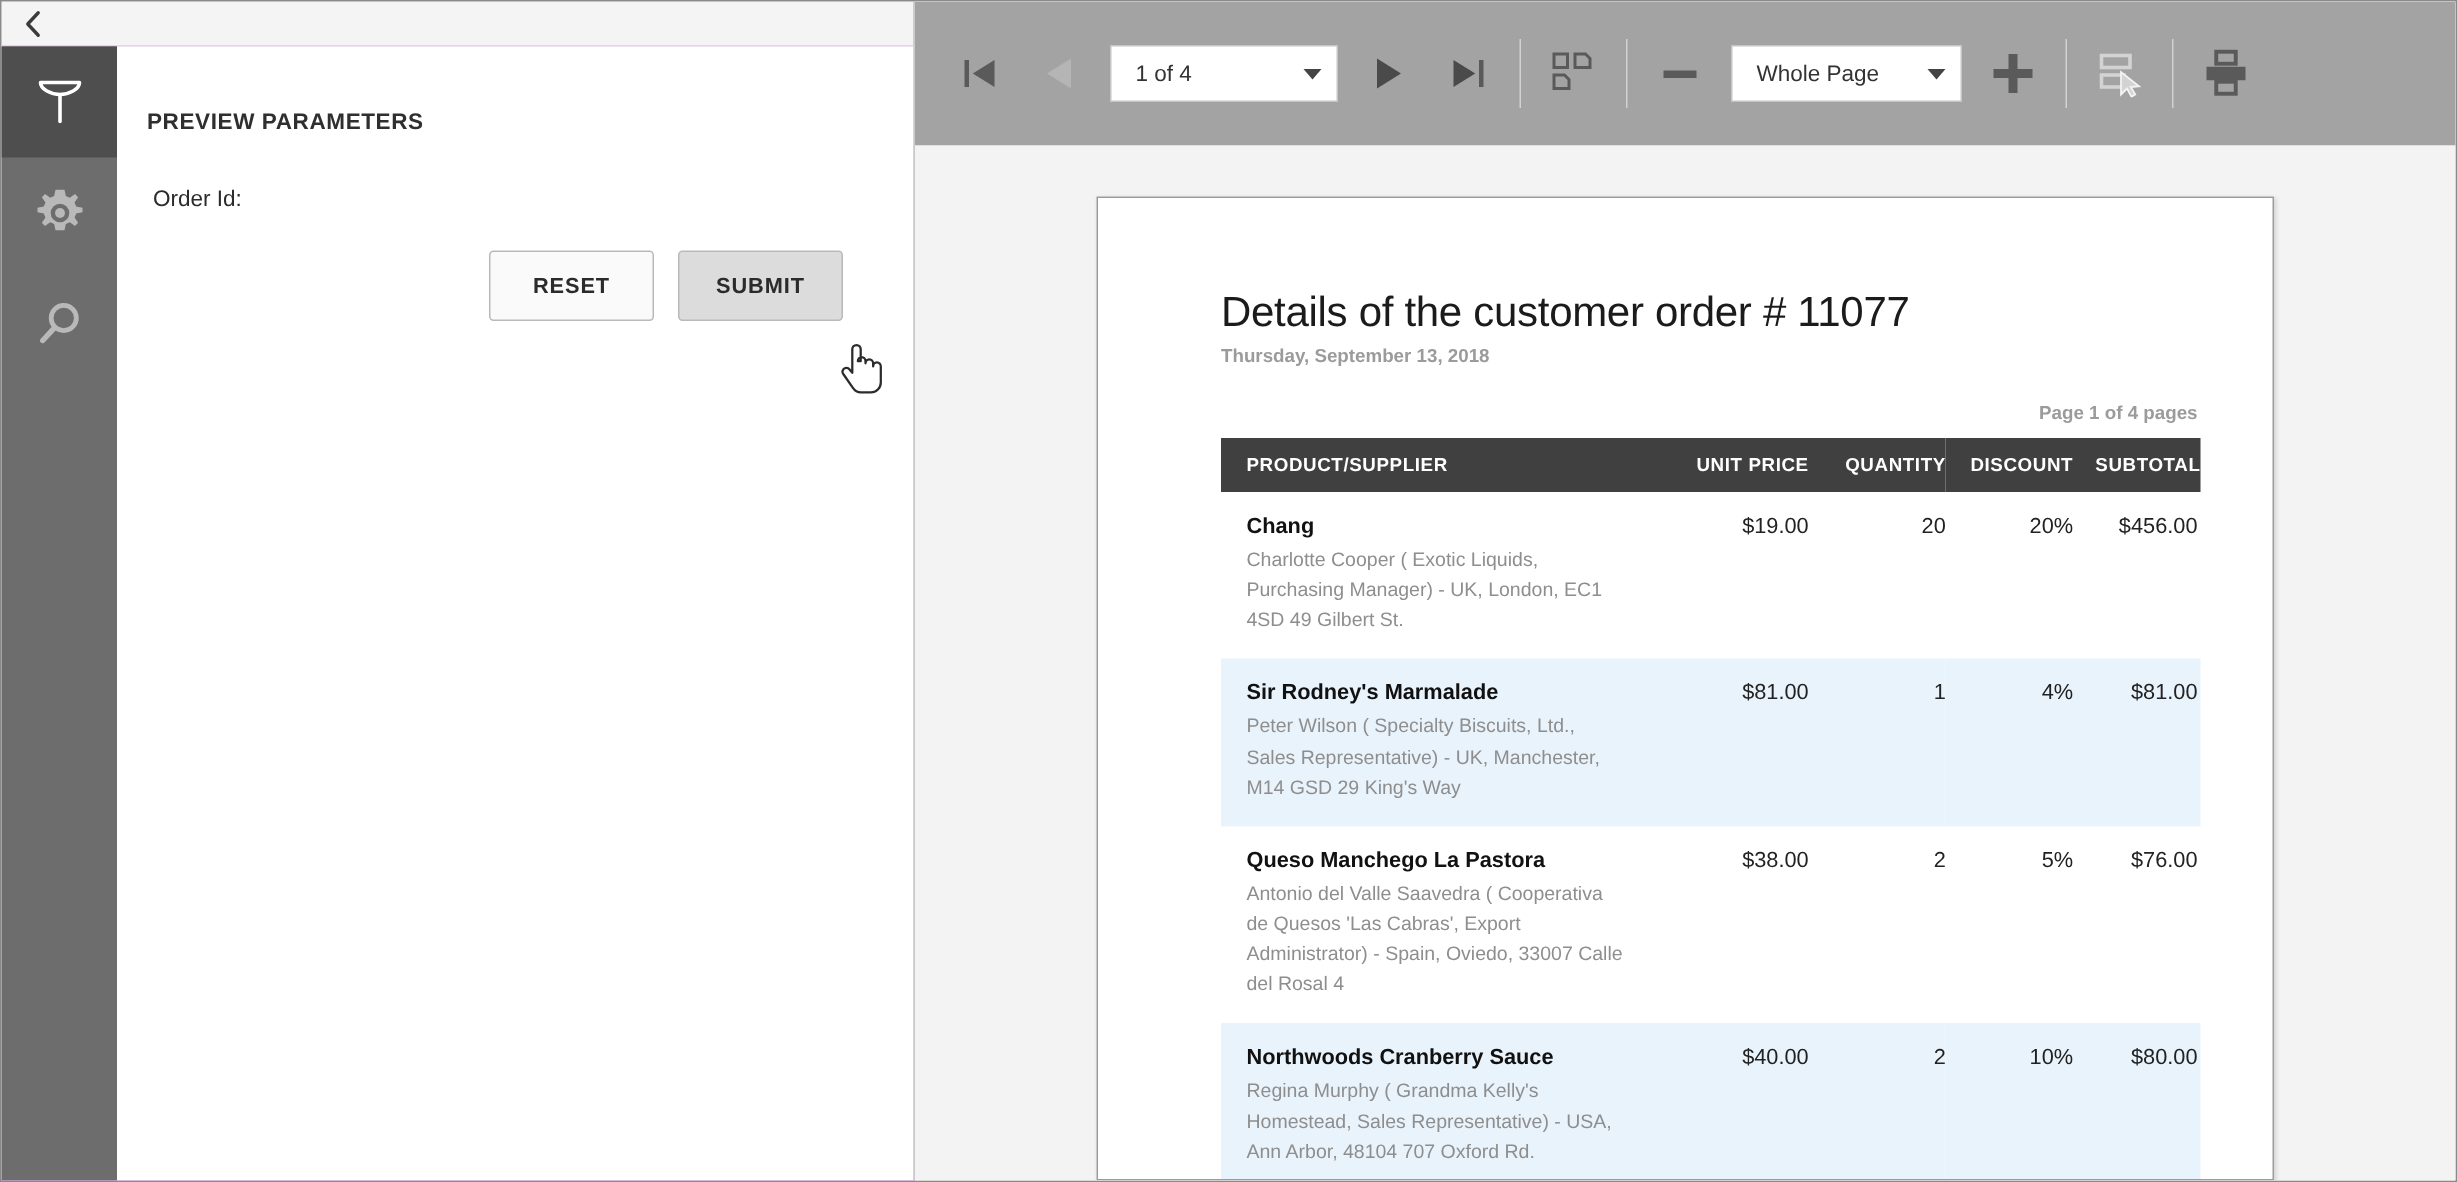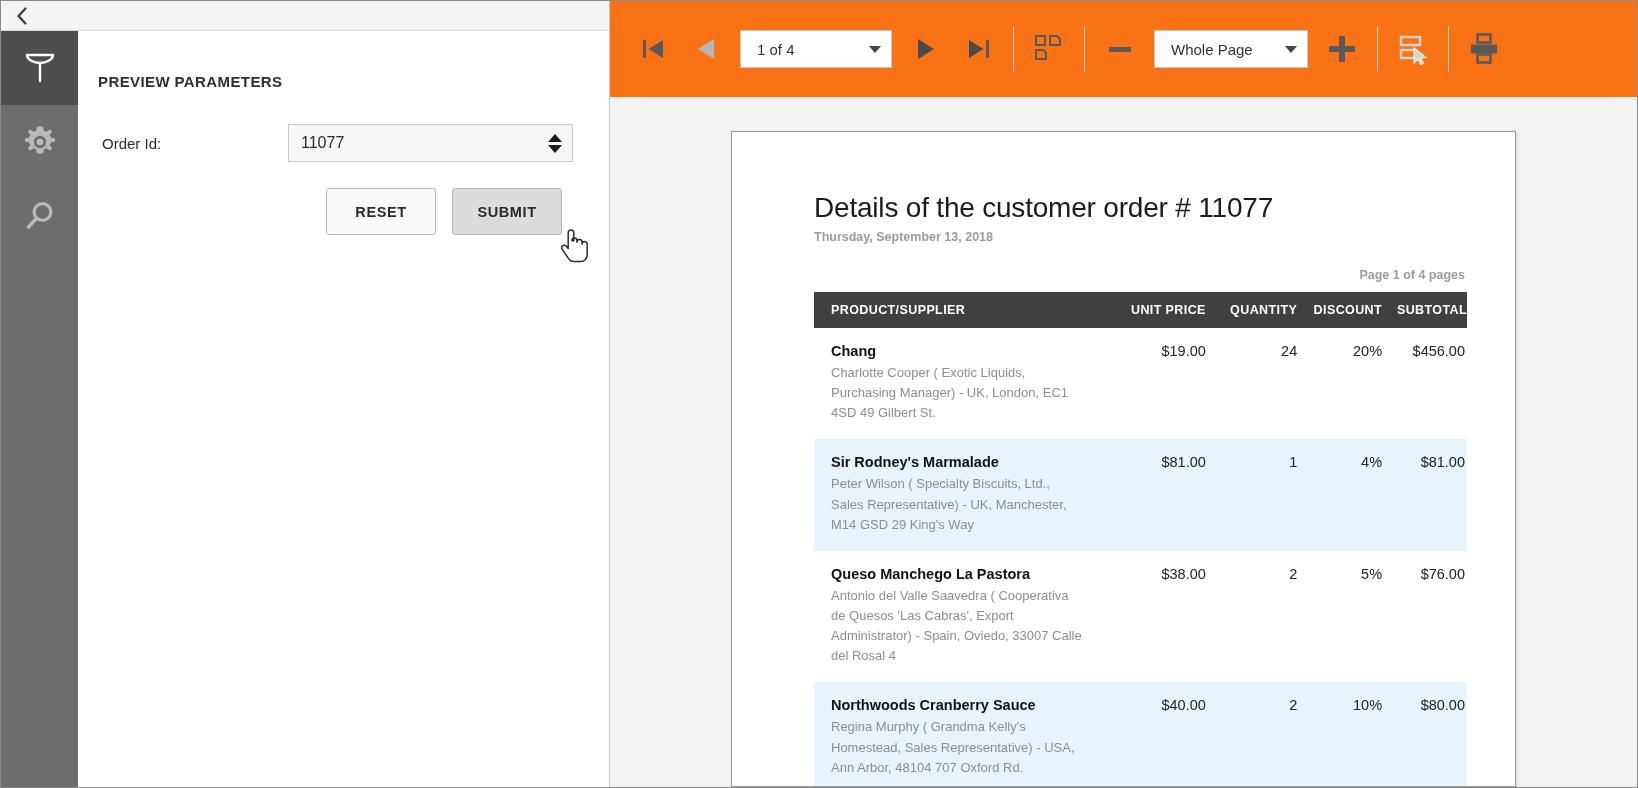--- a/index.html
+++ b/index.html
@@ -154,21 +154,21 @@
   
   #viewer {
     flex: 1;
     display: flex;
     flex-direction: column;
     background: #f3f3f3;
     min-width: 0;
   }
   #toolbar {
     height: 96px;
-    background: #f97316;
+    background: #a3a3a3;
     display: flex;
     align-items: center;
     padding-left: 18px;
     gap: 0px;
     flex: 0 0 96px;
   }
   .tb-btn {
     width: 52px; height: 52px;
     display: flex; align-items: center; justify-content: center;
     cursor: pointer;
@@ -340,27 +340,20 @@
             </svg>
           </span>
         </div>
       </div>
 
       <div id="param-pane">
         <div id="pane-title">PREVIEW PARAMETERS</div>
 
         <div class="field-row">
           <div class="field-label">Order Id:</div>
-          <div class="spinner">
-            <input type="text" value="11077" style="">
-            <div class="spin-arrows">
-              <div class="spin-up"></div>
-              <div class="spin-down"></div>
-            </div>
-          </div>
         </div>
 
         <div id="btn-row">
           <button class="pbtn reset">RESET</button>
           <button class="pbtn submit">SUBMIT</button>
         </div>
 
         <div id="cursor-hand">
           <svg width="32" height="40" viewBox="0 0 32 40" aria-hidden="true">
             <path d="M11 2 C9.3 2 8.2 3.3 8.2 4.9 L8.2 20.5 L6.4 18.3 C5.3 17 3.4 16.9 2.4 18
@@ -491,21 +484,21 @@
             </tr>
           </thead>
           <tbody>
 
             <tr>
               <td class="cell-prod">
                 <div class="prod-name">Chang</div>
                 <div class="prod-supp">Charlotte Cooper ( Exotic Liquids, Purchasing Manager)  -  UK, London, EC1 4SD  49 Gilbert St.</div>
               </td>
               <td>$19.00</td>
-              <td>24</td>
+              <td>20</td>
               <td>20%</td>
               <td class="col-sub">$456.00</td>
             </tr>
 
             <tr class="alt">
               <td class="cell-prod">
                 <div class="prod-name">Sir Rodney's Marmalade</div>
                 <div class="prod-supp">Peter Wilson ( Specialty Biscuits, Ltd., Sales Representative)  -  UK, Manchester, M14 GSD  29 King's Way</div>
               </td>
               <td>$81.00</td>

